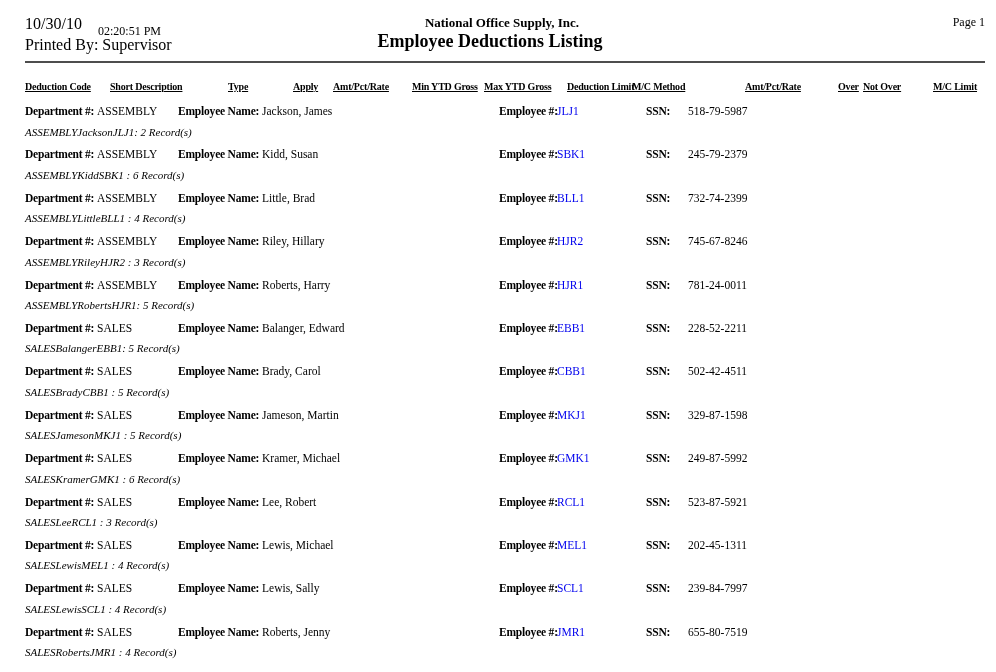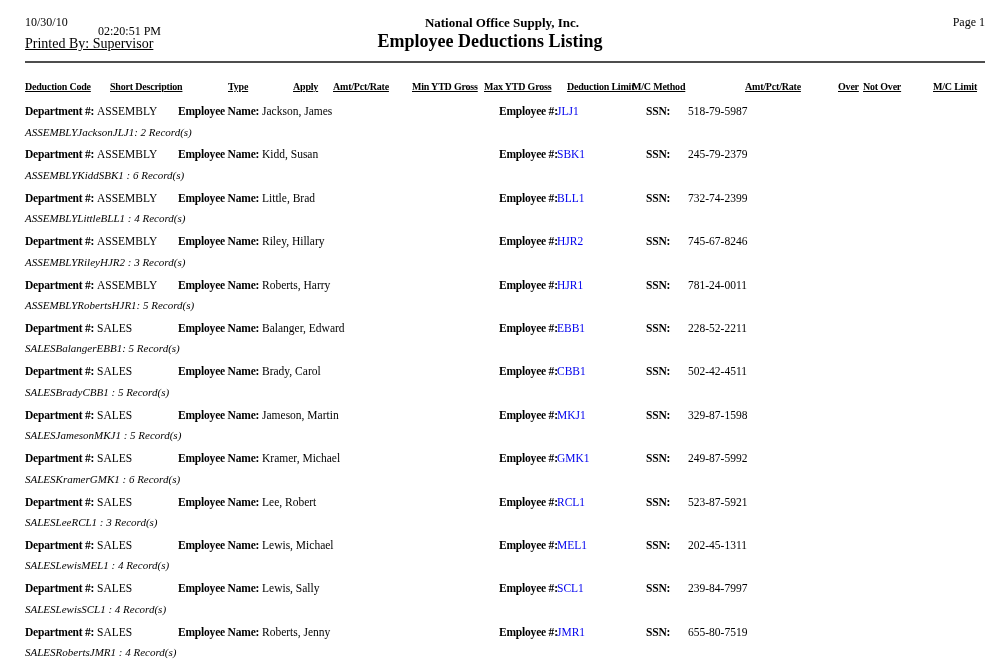--- a/index.html
+++ b/index.html
@@ -9,23 +9,23 @@
     width: 996px; height: 672px;
     background: #ffffff;
     color: var(--text-color);
     font-family: "Liberation Serif", serif;
     position: relative;
     overflow: hidden;
   }
   .abs { position: absolute; white-space: nowrap; }
 
   
-  .hdr-date      { left: 25px;  top: 15px; font-size: 12px; }
+  .hdr-date      { left: 25px;  top: 15px; font-size: 16px; }
   .hdr-time      { left: 88px;  top: 24px; font-size: 12px; margin-left: 10px; }
-  .hdr-printedby { left: 25px;  top: 36px; font-size: 14px; text-decoration: underline; }
+  .hdr-printedby { left: 25px;  top: 36px; font-size: 16px; }
   .hdr-company   { left: 0; right: 0; top: 15px; text-align: center; font-weight: bold; font-size: 13px; margin-left: 8px; }
   .hdr-title     { left: 0; right: 16px; top: 31px; text-align: center; font-weight: bold; font-size: 18px; }
   .hdr-page      { right: 11px; top: 15px; font-size: 12px; }
   .rule          { left: 25px; width: 960px; top: 61px; height: 0; border-top: 2px solid var(--rule-color); }
 
   
   .colhead { top: 81px; font-weight: bold; font-size: 10px; text-decoration: underline; letter-spacing: -0.2px; }
   .col-0  { left: 25px; }
   .col-1  { left: 110px; }
   .col-2  { left: 228px; }

